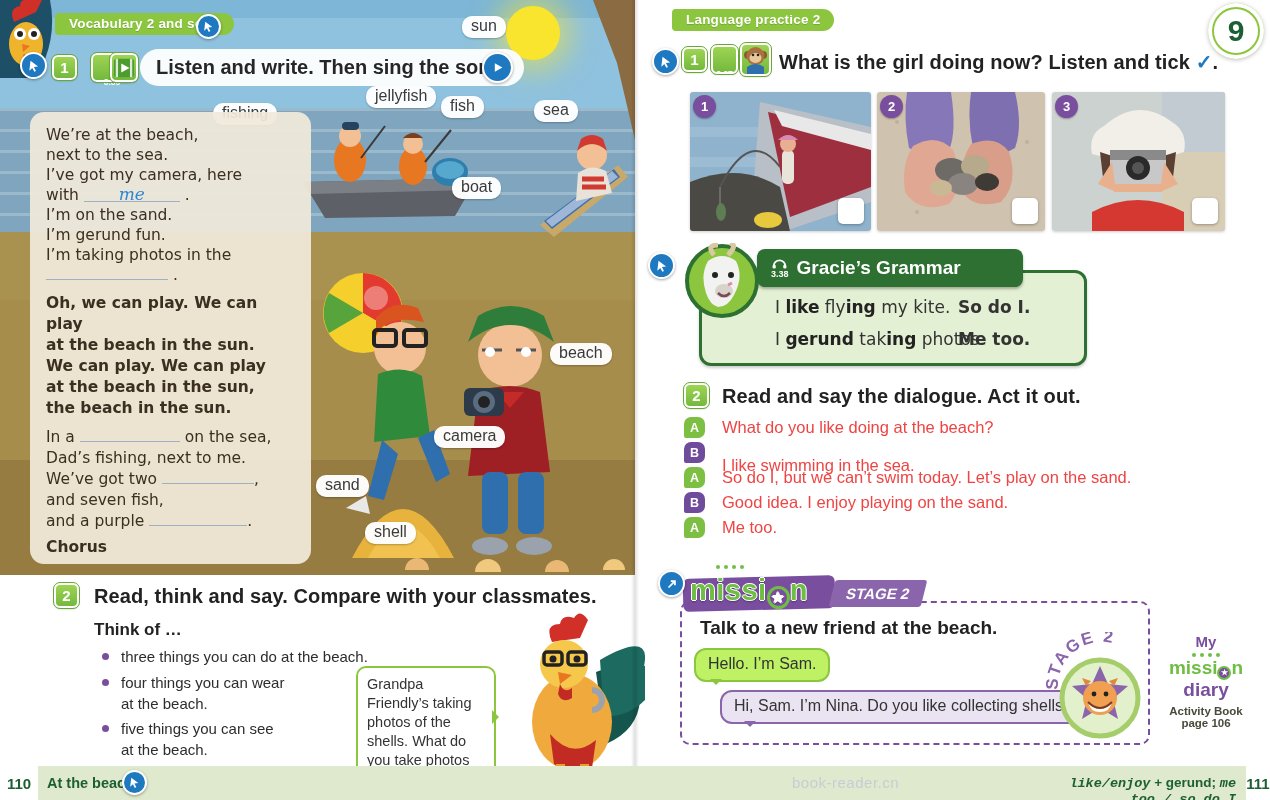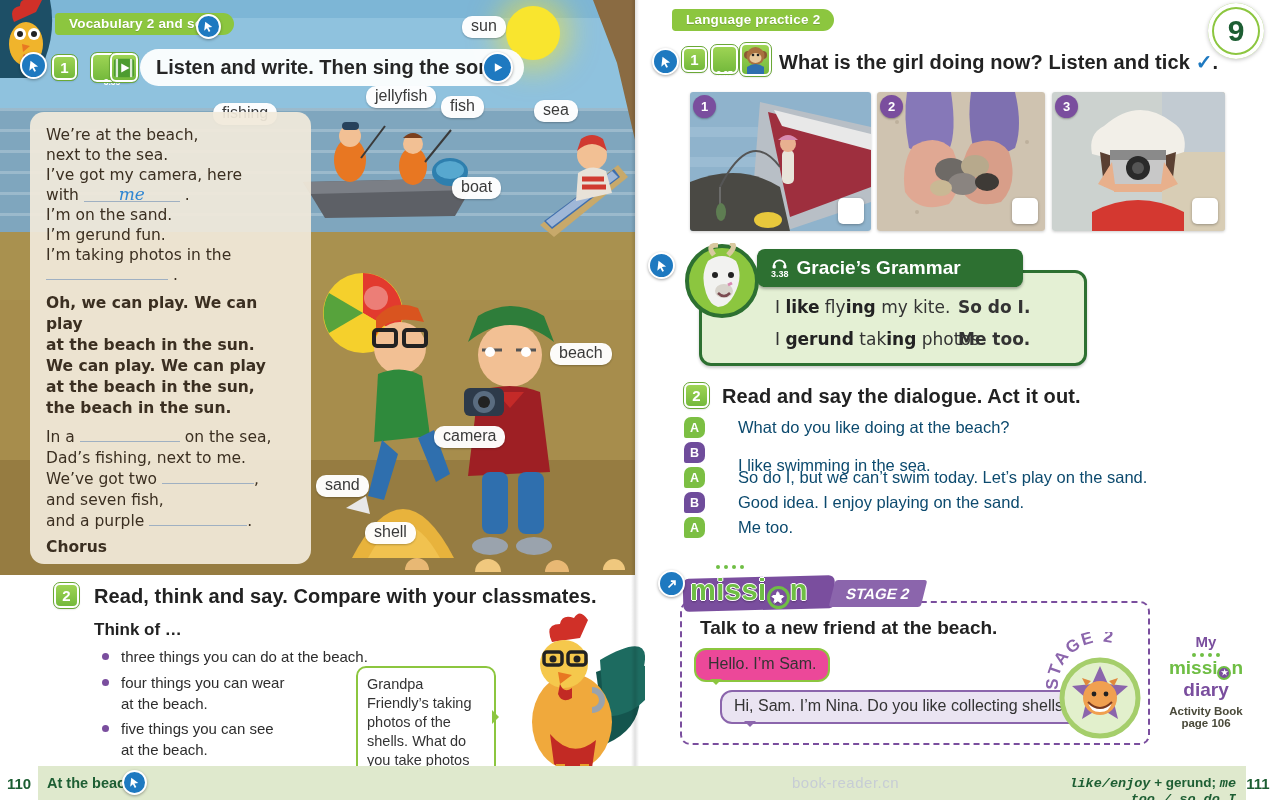--- a/index.html
+++ b/index.html
@@ -85,34 +85,34 @@
     gap:8px; padding:0 14px; font-weight:bold; font-size:19px; box-shadow:0 2px 3px rgba(0,0,0,.3); }
   .gram-body { background:#e4f0d4; border:3px solid #2d7031; border-radius:12px;
     box-shadow:0 2px 3px rgba(0,0,0,.2); }
   .gram-line { font-size:17px; color:#333; font-family:"DejaVu Sans", sans-serif; }
   .gram-line b { color:#222; }
 
   
   .sp-badge { width:21px; height:21px; border-radius:7px 7px 7px 2px; color:#fff; font-weight:bold;
     font-size:12.5px; display:flex; align-items:center; justify-content:center; }
   .sp-a { background:#7cbf43; } .sp-b { background:#6f4c9b; }
-  .dia-text { font-size:16.5px; color:#0c4a6e;margin-left:16px; }
+  .dia-text { font-size:16.5px; color:#ef4444; }
 
   
   .mission-banner { background:#7a4e9e; border-radius:6px; transform:rotate(-1.5deg); }
   .mission-word { font-weight:bold; font-size:29px; color:#6fbe44; letter-spacing:.5px;
     text-shadow:0 1px 0 #fff,0 -1px 0 #fff,1px 0 0 #fff,-1px 0 0 #fff,0 2px 2px rgba(0,0,0,.3); }
   .star-o { display:inline-flex; width:23px; height:23px; border-radius:50%; background:#7a4e9e;
     border:3px solid #6fbe44; color:#fff; font-size:13px; align-items:center; justify-content:center;
     vertical-align:-2px; }
   .stage-banner { background:#8b65ac; transform:skewX(-14deg); display:flex; align-items:center;
     justify-content:center; color:#fff; font-weight:bold; font-size:15px; border-radius:3px; }
   .dashedbox { border:2.5px dashed #7a4e9e; border-radius:10px; background:#fff; }
   .bub { border-radius:12px; padding:5px 12px 7px; font-size:16px; color:#333; position:absolute; white-space:nowrap; }
-  .bub-a { background:#ec4899; border:2px solid #8cc63f; }
+  .bub-a { background:#bef264; border:2px solid #8cc63f; }
   .bub-a:after { content:""; position:absolute; left:14px; bottom:-11px; border:6px solid transparent; border-top-color:#8cc63f; }
   .bub-b { background:#eae4f2; border:2px solid #8b65ac; }
   .bub-b:after { content:""; position:absolute; left:22px; bottom:-11px; border:6px solid transparent; border-top-color:#8b65ac; }
   .diary { text-align:center; line-height:1.05; }
   .diary .my { color:#7a4e9e; font-weight:bold; font-size:15px; }
   .diary .mis { color:#6fbe44; font-weight:bold; font-size:19px; }
   .diary .o { display:inline-flex; width:14px; height:14px; border-radius:50%; background:#7a4e9e;
     border:2px solid #6fbe44; color:#fff; font-size:8px; align-items:center; justify-content:center; vertical-align:-1px; }
   .diary .dia { color:#7a4e9e; font-weight:bold; font-size:19px; }
   .diary .ab { color:#4a4a3a; font-size:11.5px; font-weight:bold; margin-top:5px; }

